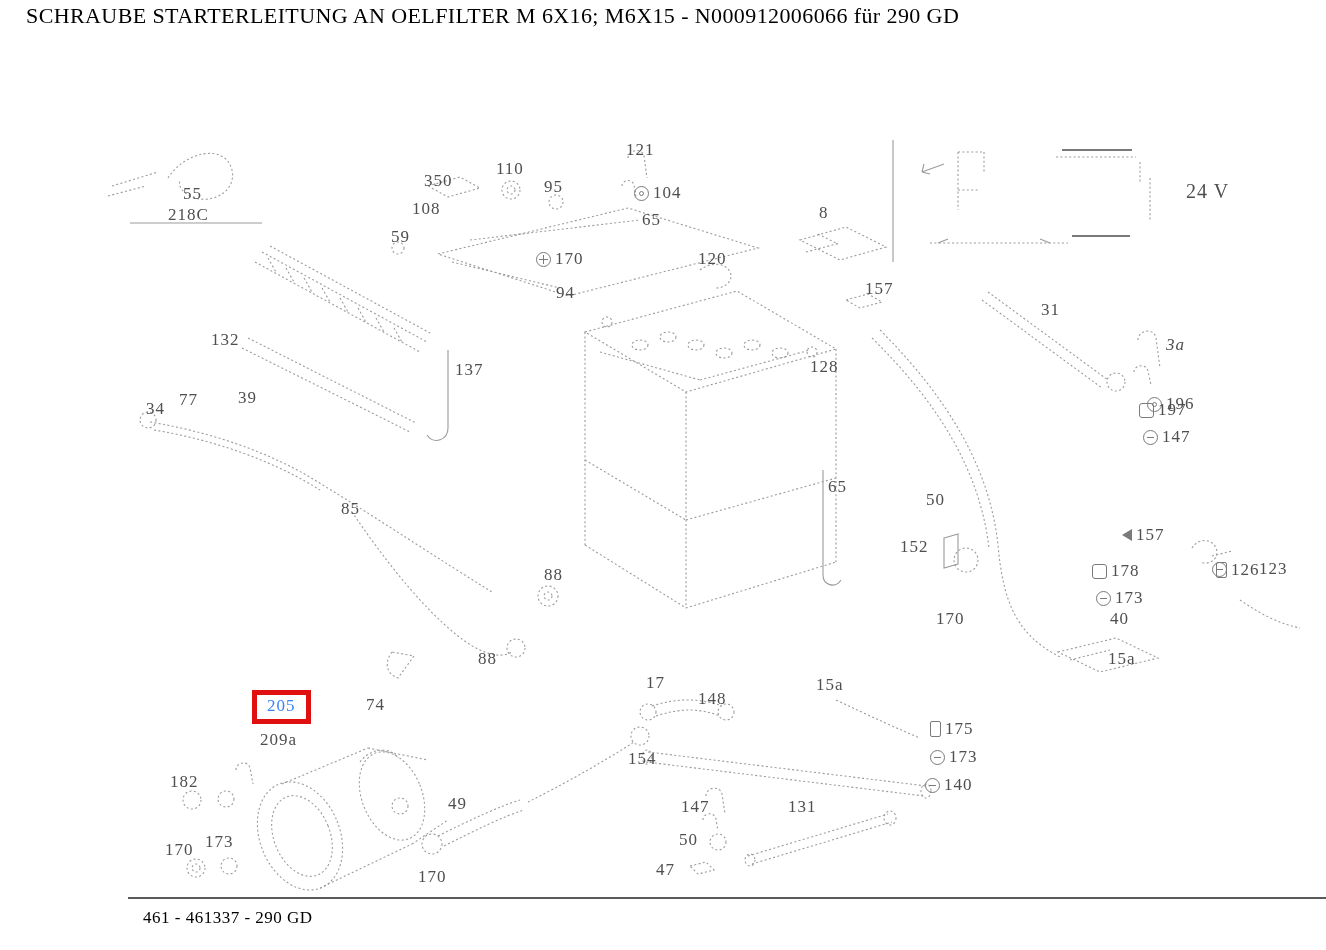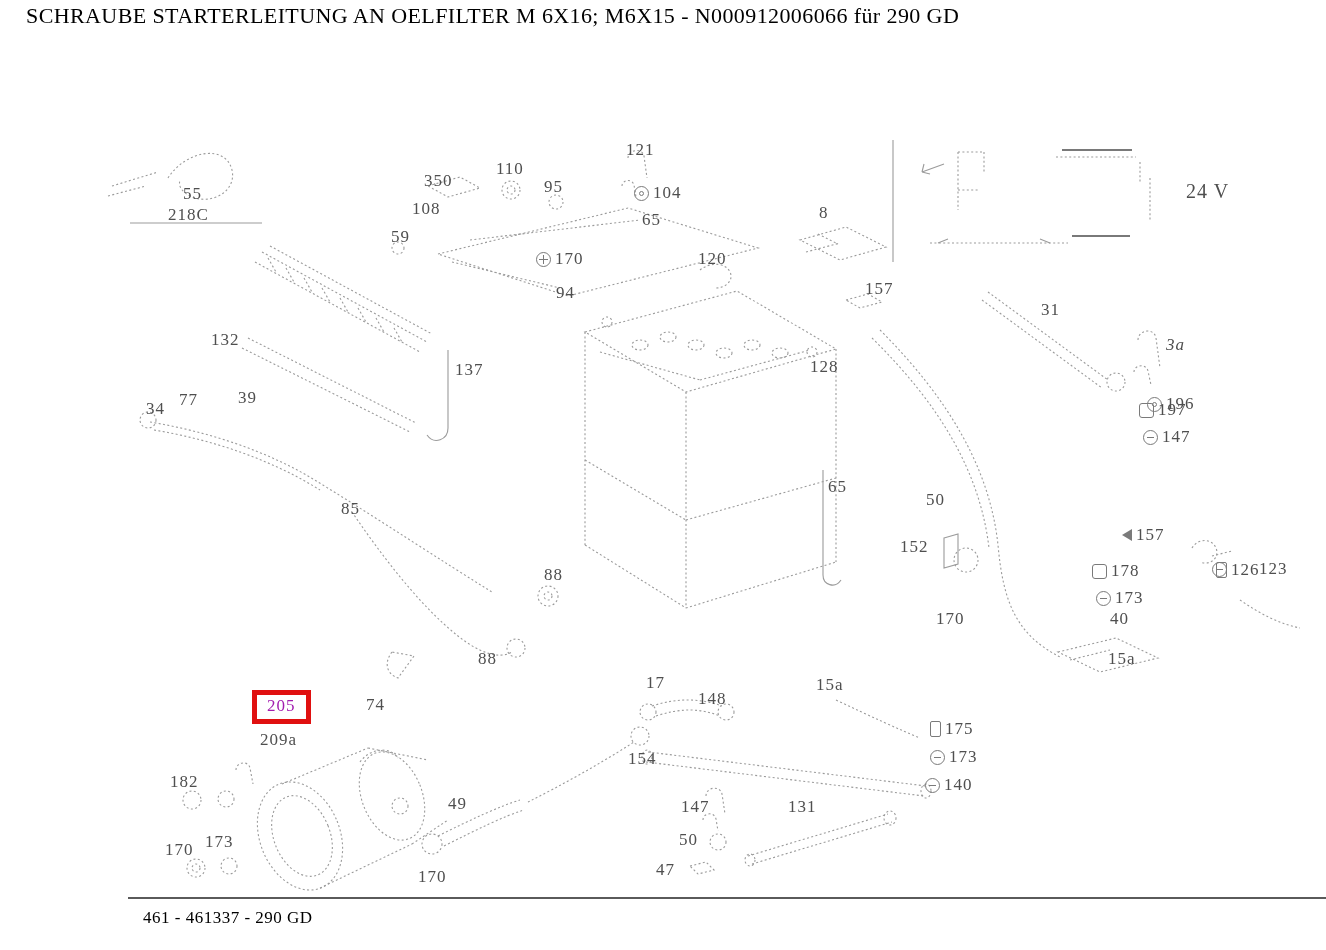--- a/index.html
+++ b/index.html
@@ -16,21 +16,21 @@
   .ln *{stroke:#9b9b9b;fill:none;stroke-width:1.1;stroke-dasharray:2,2.4;}
   .ln .solid{stroke-dasharray:none;}
   .ln .dark{stroke:#4d4d4d;stroke-width:1.7;stroke-dasharray:none;}
   .labels-layer{position:absolute;left:0;top:0;width:1326px;height:950px;}
   .plbl{
     position:absolute;font-family:"Liberation Serif",serif;font-size:17px;
     color:#4f4f4f;letter-spacing:1px;white-space:nowrap;line-height:1.1;
     display:flex;align-items:center;
   }
   .plbl.hl{
-    border-style:solid;border-width:5px;padding:2px 10px 3px;color:#a21caf;
+    border-style:solid;border-width:5px;padding:2px 10px 3px;color:#3b82f6;
   }
   .picon{display:inline-block;width:13px;height:13px;border:1.4px solid #7a7a7a;
     border-radius:50%;margin-right:4px;position:relative;flex:0 0 auto;}
   .picon.washer::after{content:"";position:absolute;left:4px;top:4px;width:3px;height:3px;
     border:1px solid #7a7a7a;border-radius:50%;}
   .picon.washer2{background:
     linear-gradient(#7a7a7a,#7a7a7a) center/7px 1px no-repeat;}
   .picon.ground{background:
     linear-gradient(#7a7a7a,#7a7a7a) center/9px 1px no-repeat,
     linear-gradient(#7a7a7a,#7a7a7a) center/1px 9px no-repeat;}

